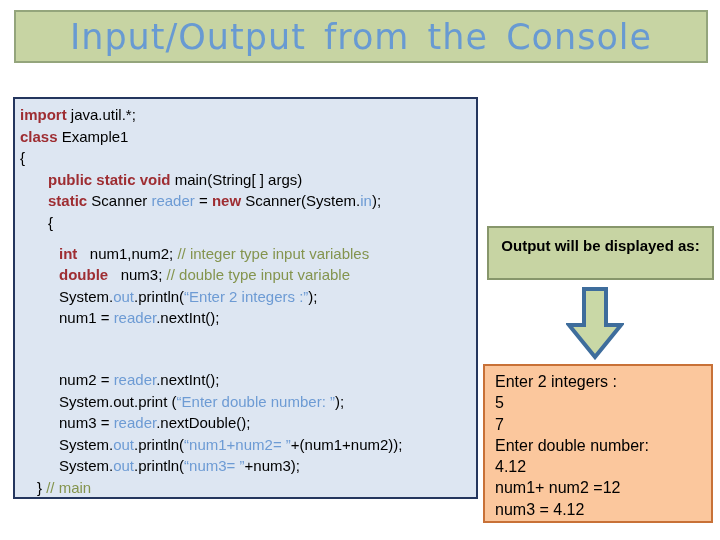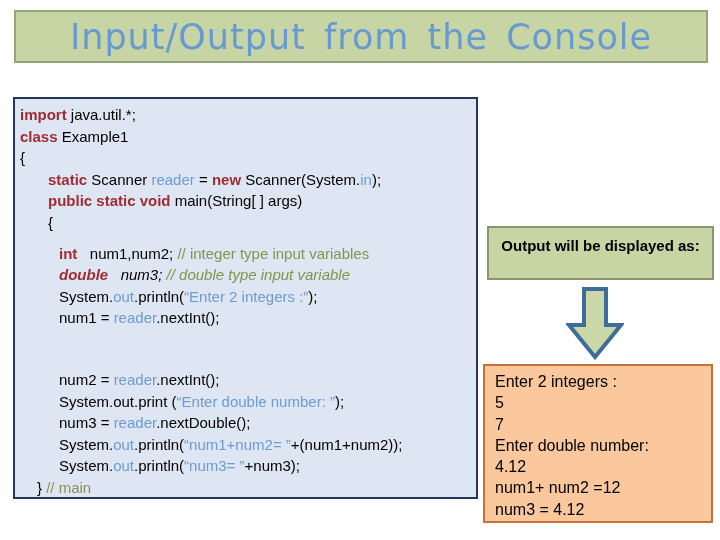--- a/index.html
+++ b/index.html
@@ -61,25 +61,25 @@
 
   <div class="title-bar">
     <div class="title-text">Input/Output from the Console</div>
   </div>
 
   <div class="code-panel">
     <div>
         <div class="code-line" style="padding-left: 0px;"><span class="tok-k">import</span><span class="tok-p"> java.util.*;</span></div>
         <div class="code-line" style="padding-left: 0px;"><span class="tok-k">class</span><span class="tok-p"> Example1</span></div>
         <div class="code-line" style="padding-left: 0px;"><span class="tok-p">{</span></div>
+        <div class="code-line" style="padding-left: 28px;"><span class="tok-k">public static void</span><span class="tok-p"> main(String[ ] args)</span></div>
         <div class="code-line" style="padding-left: 28px;"><span class="tok-k">static</span><span class="tok-p"> Scanner </span><span class="tok-b">reader</span><span class="tok-p"> = </span><span class="tok-k">new</span><span class="tok-p"> Scanner(System.</span><span class="tok-b">in</span><span class="tok-p">);</span></div>
-        <div class="code-line" style="padding-left: 28px;"><span class="tok-k">public static void</span><span class="tok-p"> main(String[ ] args)</span></div>
         <div class="code-line" style="padding-left: 28px;"><span class="tok-p">{</span></div>
         <div class="code-line" style="padding-left: 39px; margin-top: 9px;"><span class="tok-k">int</span><span class="tok-p">   num1,num2; </span><span class="tok-c">// integer type input variables</span></div>
-        <div class="code-line" style="padding-left: 39px; font-style: italic;"><span class="tok-k">double</span><span class="tok-p">   num3; </span><span class="tok-c">// double type input variable</span></div>
+        <div class="code-line" style="padding-left: 39px;"><span class="tok-k">double</span><span class="tok-p">   num3; </span><span class="tok-c">// double type input variable</span></div>
         <div class="code-line" style="padding-left: 39px;"><span class="tok-p">System.</span><span class="tok-b">out</span><span class="tok-p">.println(</span><span class="tok-b">“Enter 2 integers :”</span><span class="tok-p">);</span></div>
         <div class="code-line" style="padding-left: 39px;"><span class="tok-p">num1 = </span><span class="tok-b">reader</span><span class="tok-p">.nextInt();</span></div>
         <div class="code-line" style="padding-left: 39px; margin-top: 40px;"><span class="tok-p">num2 = </span><span class="tok-b">reader</span><span class="tok-p">.nextInt();</span></div>
         <div class="code-line" style="padding-left: 39px;"><span class="tok-p">System.out.print (</span><span class="tok-b">“Enter double number: ”</span><span class="tok-p">);</span></div>
         <div class="code-line" style="padding-left: 39px;"><span class="tok-p">num3 = </span><span class="tok-b">reader</span><span class="tok-p">.nextDouble();</span></div>
         <div class="code-line" style="padding-left: 39px;"><span class="tok-p">System.</span><span class="tok-b">out</span><span class="tok-p">.println(</span><span class="tok-b">“num1+num2= ”</span><span class="tok-p">+(num1+num2));</span></div>
         <div class="code-line" style="padding-left: 39px;"><span class="tok-p">System.</span><span class="tok-b">out</span><span class="tok-p">.println(</span><span class="tok-b">“num3= ”</span><span class="tok-p">+num3);</span></div>
         <div class="code-line" style="padding-left: 17px;"><span class="tok-p">} </span><span class="tok-c">// main</span></div>
         <div class="code-line" style="padding-left: 0px;"><span class="tok-p">} </span><span class="tok-c">// Example1</span></div>
       </div>

